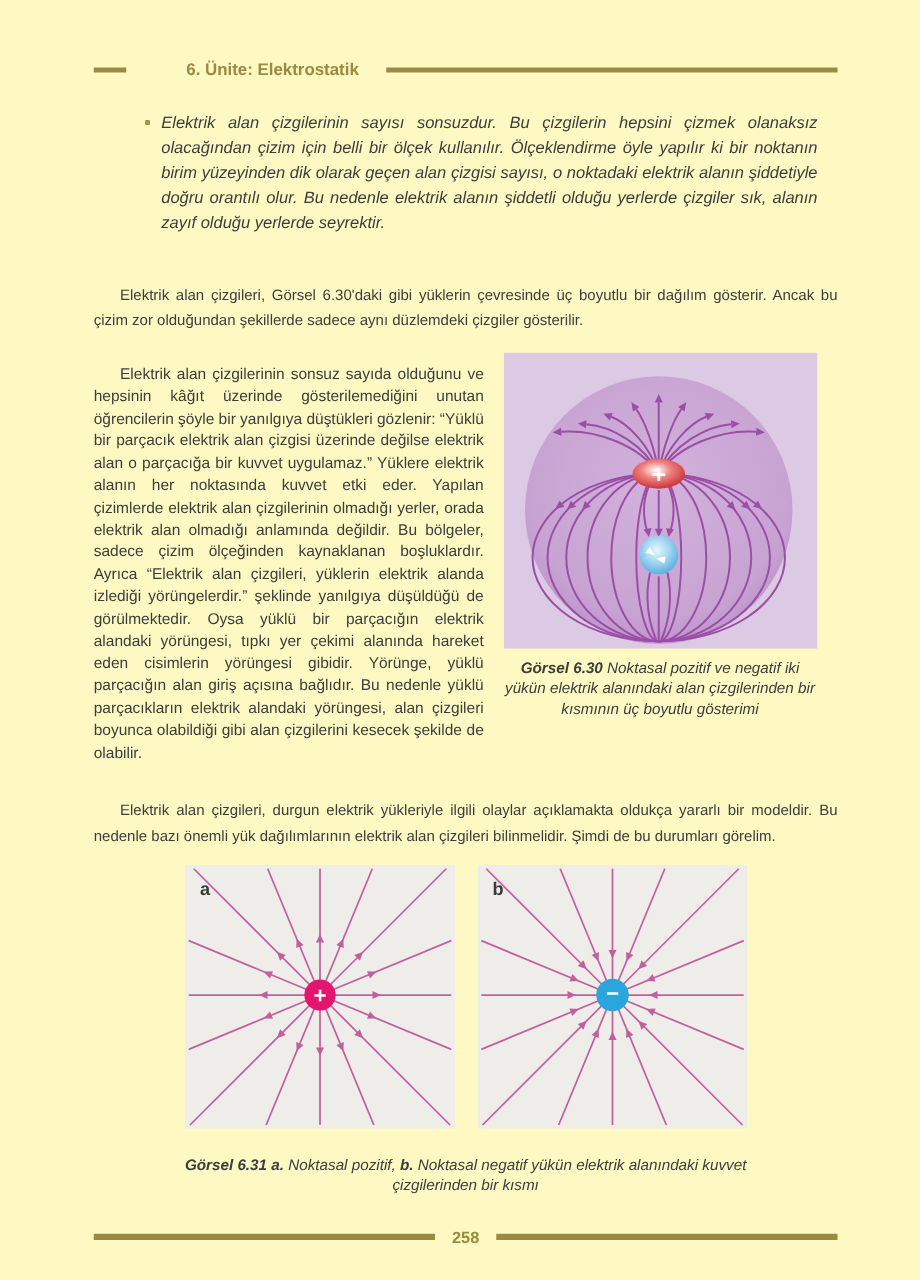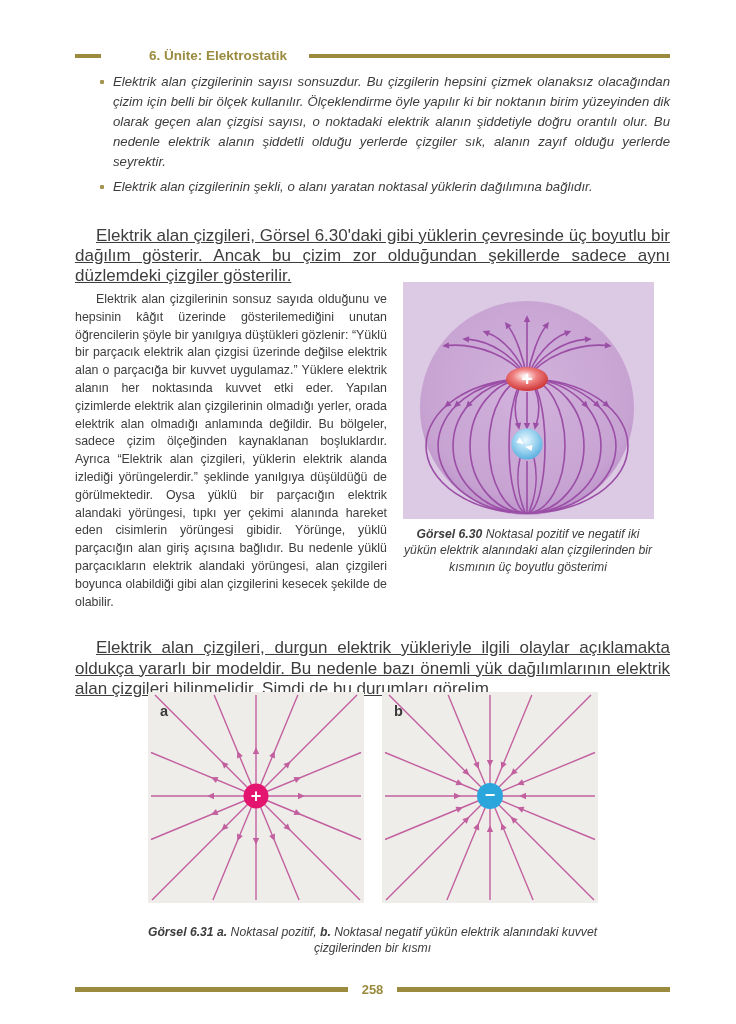--- a/index.html
+++ b/index.html
@@ -11,41 +11,41 @@
     --field-line-purple:#9B4EA6;
     --fig-gray-bg:#EFEDEA;
     --field-line-magenta:#C2609F;
     --positive-charge:#E4156F;
     --negative-charge:#2AA6DC;
     --bullet-dot:#A4954F;
   }
   html,body{margin:0;padding:0;background:#888;}
   .page{
     position:relative;width:736px;height:1024px;margin:0 auto;
-    background:#ffffff;overflow:hidden;
+    background:#fef9c3;overflow:hidden;
     font-family:"Liberation Sans", sans-serif;color:var(--body-text);
   }
   .abs{position:absolute;left:75px;right:66px;}
 
   
   .unit-header{top:48px;display:flex;align-items:center;}
   .bar-short{width:26px;height:4px;background:var(--accent-gold);}
   .unit-title{margin:0 0 0 48px;padding-right:22px;font-size:13.5px;font-weight:bold;
     color:var(--accent-gold);white-space:nowrap;}
   .bar-long{flex:1;height:4px;background:var(--accent-gold);}
 
   
-  .bullets{top:72px;margin:0;padding:0 0 0 38px;list-style:none;}
+  .bullets{top:72px;margin:16px;padding:0 0 0 38px;list-style:none;}
   .bullets li{position:relative;font-style:italic;font-size:13.2px;line-height:20px;
     text-align:justify;margin-bottom:5px;}
   .bullets li::before{content:"";position:absolute;left:-13px;top:8px;width:4px;height:4px;
     background:var(--bullet-dot);border-radius:1px;}
 
   p{margin:0;}
-  .body-para{font-size:17px;line-height:20px;text-align:justify;text-indent:21px;text-decoration:underline;}
+  .body-para{font-size:12px;line-height:20px;text-align:justify;text-indent:21px;}
   .para-intro{top:226px;}
   .para-model{top:602px;line-height:20.5px;margin-top:36px;}
 
   
   .columns{top:270px;display:flex;}
   .col-left{width:312px;flex:0 0 312px;margin-top:21px;}
   .col-left p{font-size:12.4px;line-height:17.8px;text-align:justify;text-indent:21px;}
   .col-right{flex:1;display:flex;flex-direction:column;align-items:center;padding-top:12px;}
   figure{margin:0;}
   .fig630 svg{display:block;}
@@ -78,21 +78,20 @@
 <div class="page">
 
   <div class="abs unit-header">
     <div class="bar-short"></div>
     <h1 class="unit-title">6. Ünite: Elektrostatik</h1>
     <div class="bar-long"></div>
   </div>
 
   <ul class="abs bullets">
     <li>Elektrik alan çizgilerinin sayısı sonsuzdur. Bu çizgilerin hepsini çizmek olanaksız olacağından çizim için belli bir ölçek kullanılır. Ölçeklendirme öyle yapılır ki bir noktanın birim yüzeyinden dik olarak geçen alan çizgisi sayısı, o noktadaki elektrik alanın şiddetiyle doğru orantılı olur. Bu nedenle elektrik alanın şiddetli olduğu yerlerde çizgiler sık, alanın zayıf olduğu yerlerde seyrektir.</li>
-    <li>Elektrik alan çizgilerinin şekli, o alanı yaratan noktasal yüklerin dağılımına bağlıdır.</li>
   </ul>
 
   <p class="abs body-para para-intro">Elektrik alan çizgileri, Görsel 6.30'daki gibi yüklerin çevresinde üç boyutlu bir dağılım gösterir. Ancak bu çizim zor olduğundan şekillerde sadece aynı düzlemdeki çizgiler gösterilir.</p>
 
   <div class="abs columns">
     <div class="col-left">
       <p>Elektrik alan çizgilerinin sonsuz sayıda olduğunu ve hepsinin kâğıt üzerinde gösterilemediğini unutan öğrencilerin şöyle bir yanılgıya düştükleri gözlenir: “Yüklü bir parçacık elektrik alan çizgisi üzerinde değilse elektrik alan o parçacığa bir kuvvet uygulamaz.” Yüklere elektrik alanın her noktasında kuvvet etki eder. Yapılan çizimlerde elektrik alan çizgilerinin olmadığı yerler, orada elektrik alan olmadığı anlamında değildir. Bu bölgeler, sadece çizim ölçeğinden kaynaklanan boşluklardır. Ayrıca “Elektrik alan çizgileri, yüklerin elektrik alanda izlediği yörüngelerdir.” şeklinde yanılgıya düşüldüğü de görülmektedir. Oysa yüklü bir parçacığın elektrik alandaki yörüngesi, tıpkı yer çekimi alanında hareket eden cisimlerin yörüngesi gibidir. Yörünge, yüklü parçacığın alan giriş açısına bağlıdır. Bu nedenle yüklü parçacıkların elektrik alandaki yörüngesi, alan çizgileri boyunca olabildiği gibi alan çizgilerini kesecek şekilde de olabilir.</p>
     </div>
     <div class="col-right">
       <figure class="fig630">

